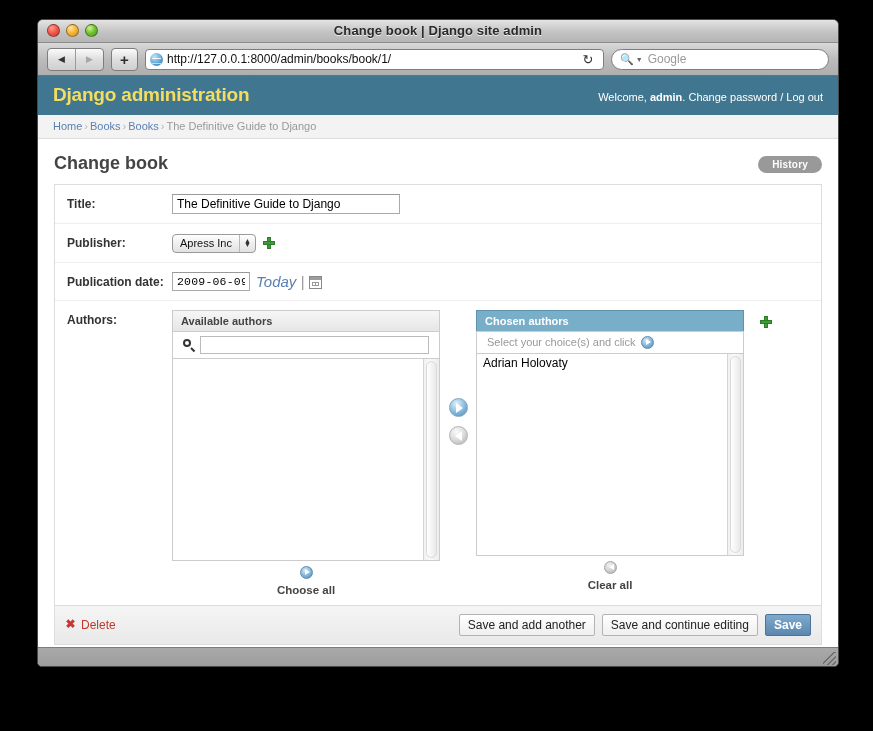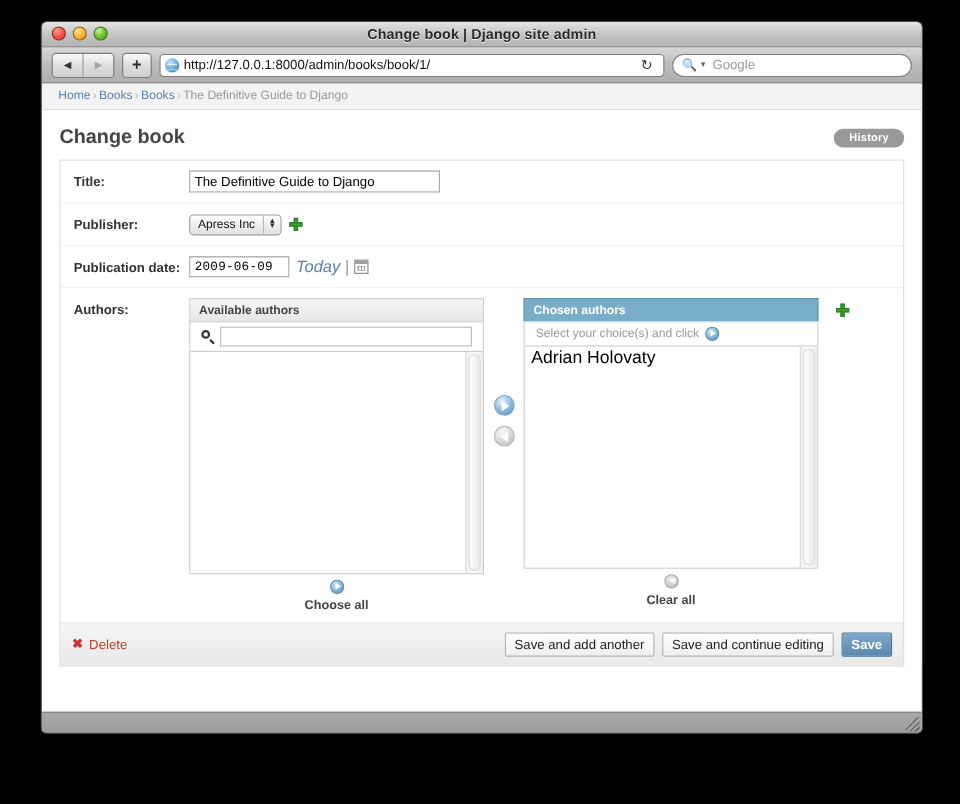--- a/index.html
+++ b/index.html
@@ -311,21 +311,21 @@
     position: absolute;
     background: #3d9c35;
     border: 1px solid #2f7d29;
     box-sizing: border-box;
   }
   .addlink::before { left: 4px; top: 0; width: 4px; height: 12px; }
   .addlink::after  { left: 0; top: 4px; width: 12px; height: 4px; }
 
   .date-line { display: flex; align-items: center; gap: 6px; }
   #date-input {
-    width: 91px;
+    width: 78px;
     font-family: "Liberation Mono", monospace;
     font-size: 11.5px;
     letter-spacing: 0.2px;
   }
   .datetimeshortcuts { font-size: 15px; color: #999; font-style: italic; }
   .datetimeshortcuts a { color: #5b80b2; text-decoration: none; }
   .cal-icon {
     display: inline-block;
     width: 13px; height: 13px;
     border: 1px solid #888;
@@ -460,21 +460,21 @@
 
   .selectbox {
     border: 1px solid #ccc;
     background: #fff;
     height: 203px;
     overflow: hidden;
     position: relative;
     box-sizing: border-box;
   }
   .selectbox .opt {
-    font-size: 16px;
+    font-size: 12px;
     color: #000;
     padding: 2px 6px;
   }
   .fake-scroll {
     position: absolute;
     right: 0; top: 0; bottom: 0;
     width: 15px;
     background: linear-gradient(to right, #f1f1f1, #fafafa 40%, #ededed);
     border-left: 1px solid #d5d5d5;
   }
@@ -635,20 +635,30 @@
     </div>
     <div class="searchbar">
       <span class="mag">🔍</span>
       <span class="caret">▼</span>
       <span class="ph">Google</span>
     </div>
   </div>
 
   <div class="viewport">
 
+    <div class="dj-header">
+      <div class="dj-branding">Django administration</div>
+      <div class="dj-usertools">
+        <span>Welcome,</span>
+        <strong>admin</strong><span>.</span>
+        <a href="#">Change password</a>
+        <span>/</span>
+        <a href="#">Log out</a>
+      </div>
+    </div>
 
     <div class="breadcrumbs">
       <a href="#">Home</a><span class="sep">›</span><a href="#">Books</a><span class="sep">›</span><a href="#">Books</a><span class="sep">›</span><span>The Definitive Guide to Django</span>
     </div>
 
     <div class="content">
 
       <div class="obj-tools">
         <a href="#" class="historybtn">History</a>
       </div>

